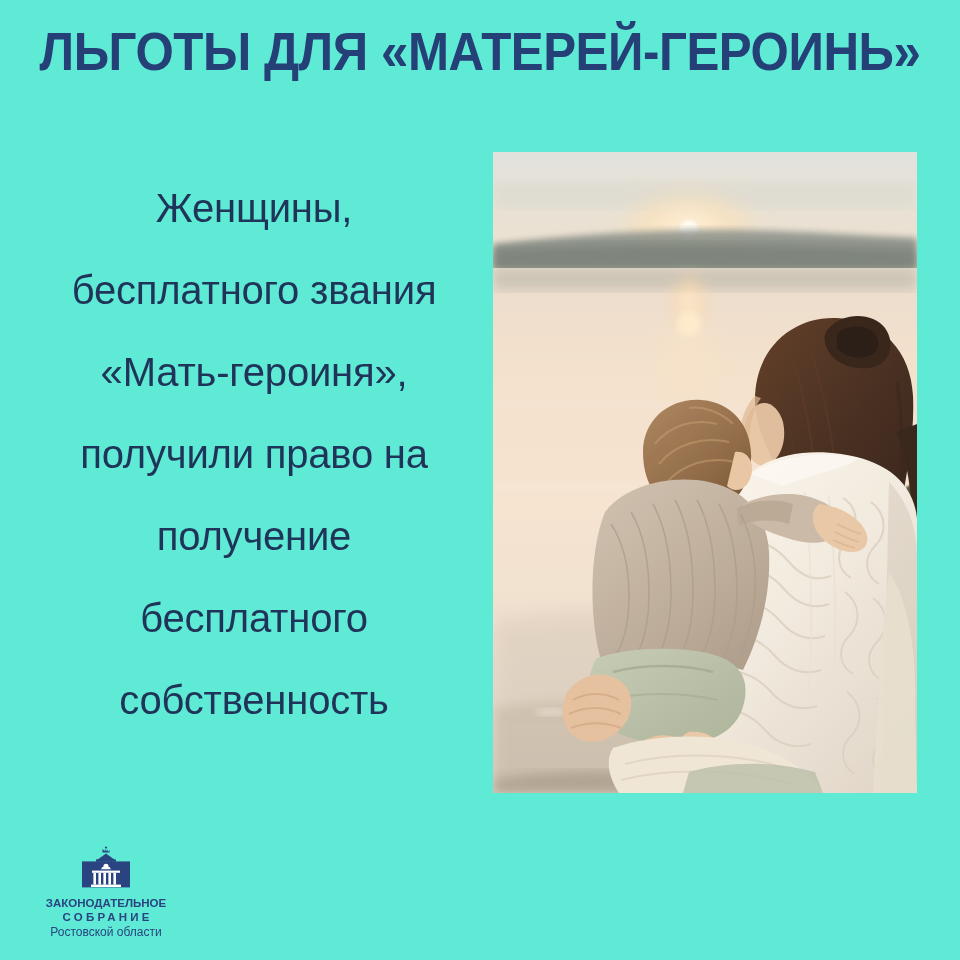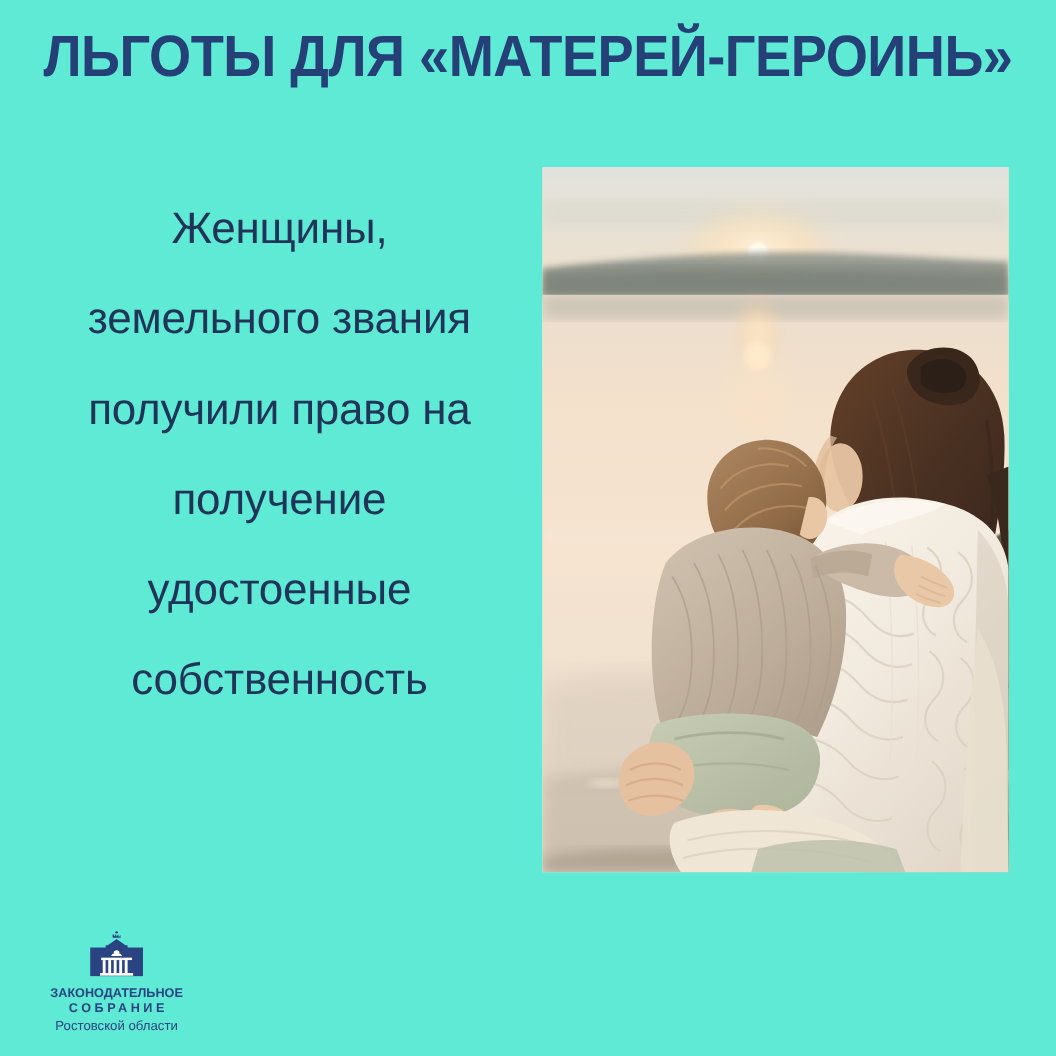--- a/index.html
+++ b/index.html
@@ -106,24 +106,25 @@
 </style>
 </head>
 <body>
 
 <div id="poster">
 
   <div id="title">ЛЬГОТЫ ДЛЯ «МАТЕРЕЙ-ГЕРОИНЬ»</div>
 
   <div id="body-text">
     <span class="ln">Женщины,</span>
-    <span class="ln">земельного звания</span>
+    <span class="ln">бесплатного звания</span>
+    <span class="ln">«Мать-героиня»,</span>
     <span class="ln">получили право на</span>
     <span class="ln">получение</span>
-    <span class="ln">удостоенные</span>
+    <span class="ln">бесплатного</span>
     <span class="ln">собственность</span>
   </div>
 
   <div id="photo">
     <svg width="424" height="641" viewBox="0 0 424 641" xmlns="http://www.w3.org/2000/svg">
       <defs>
         <linearGradient id="skyG" x1="0" y1="0" x2="0" y2="1">
           <stop offset="0%" stop-color="#dfe3e1"></stop>
           <stop offset="25%" stop-color="#e9e2d6"></stop>
           <stop offset="50%" stop-color="#f7e3cc"></stop>

